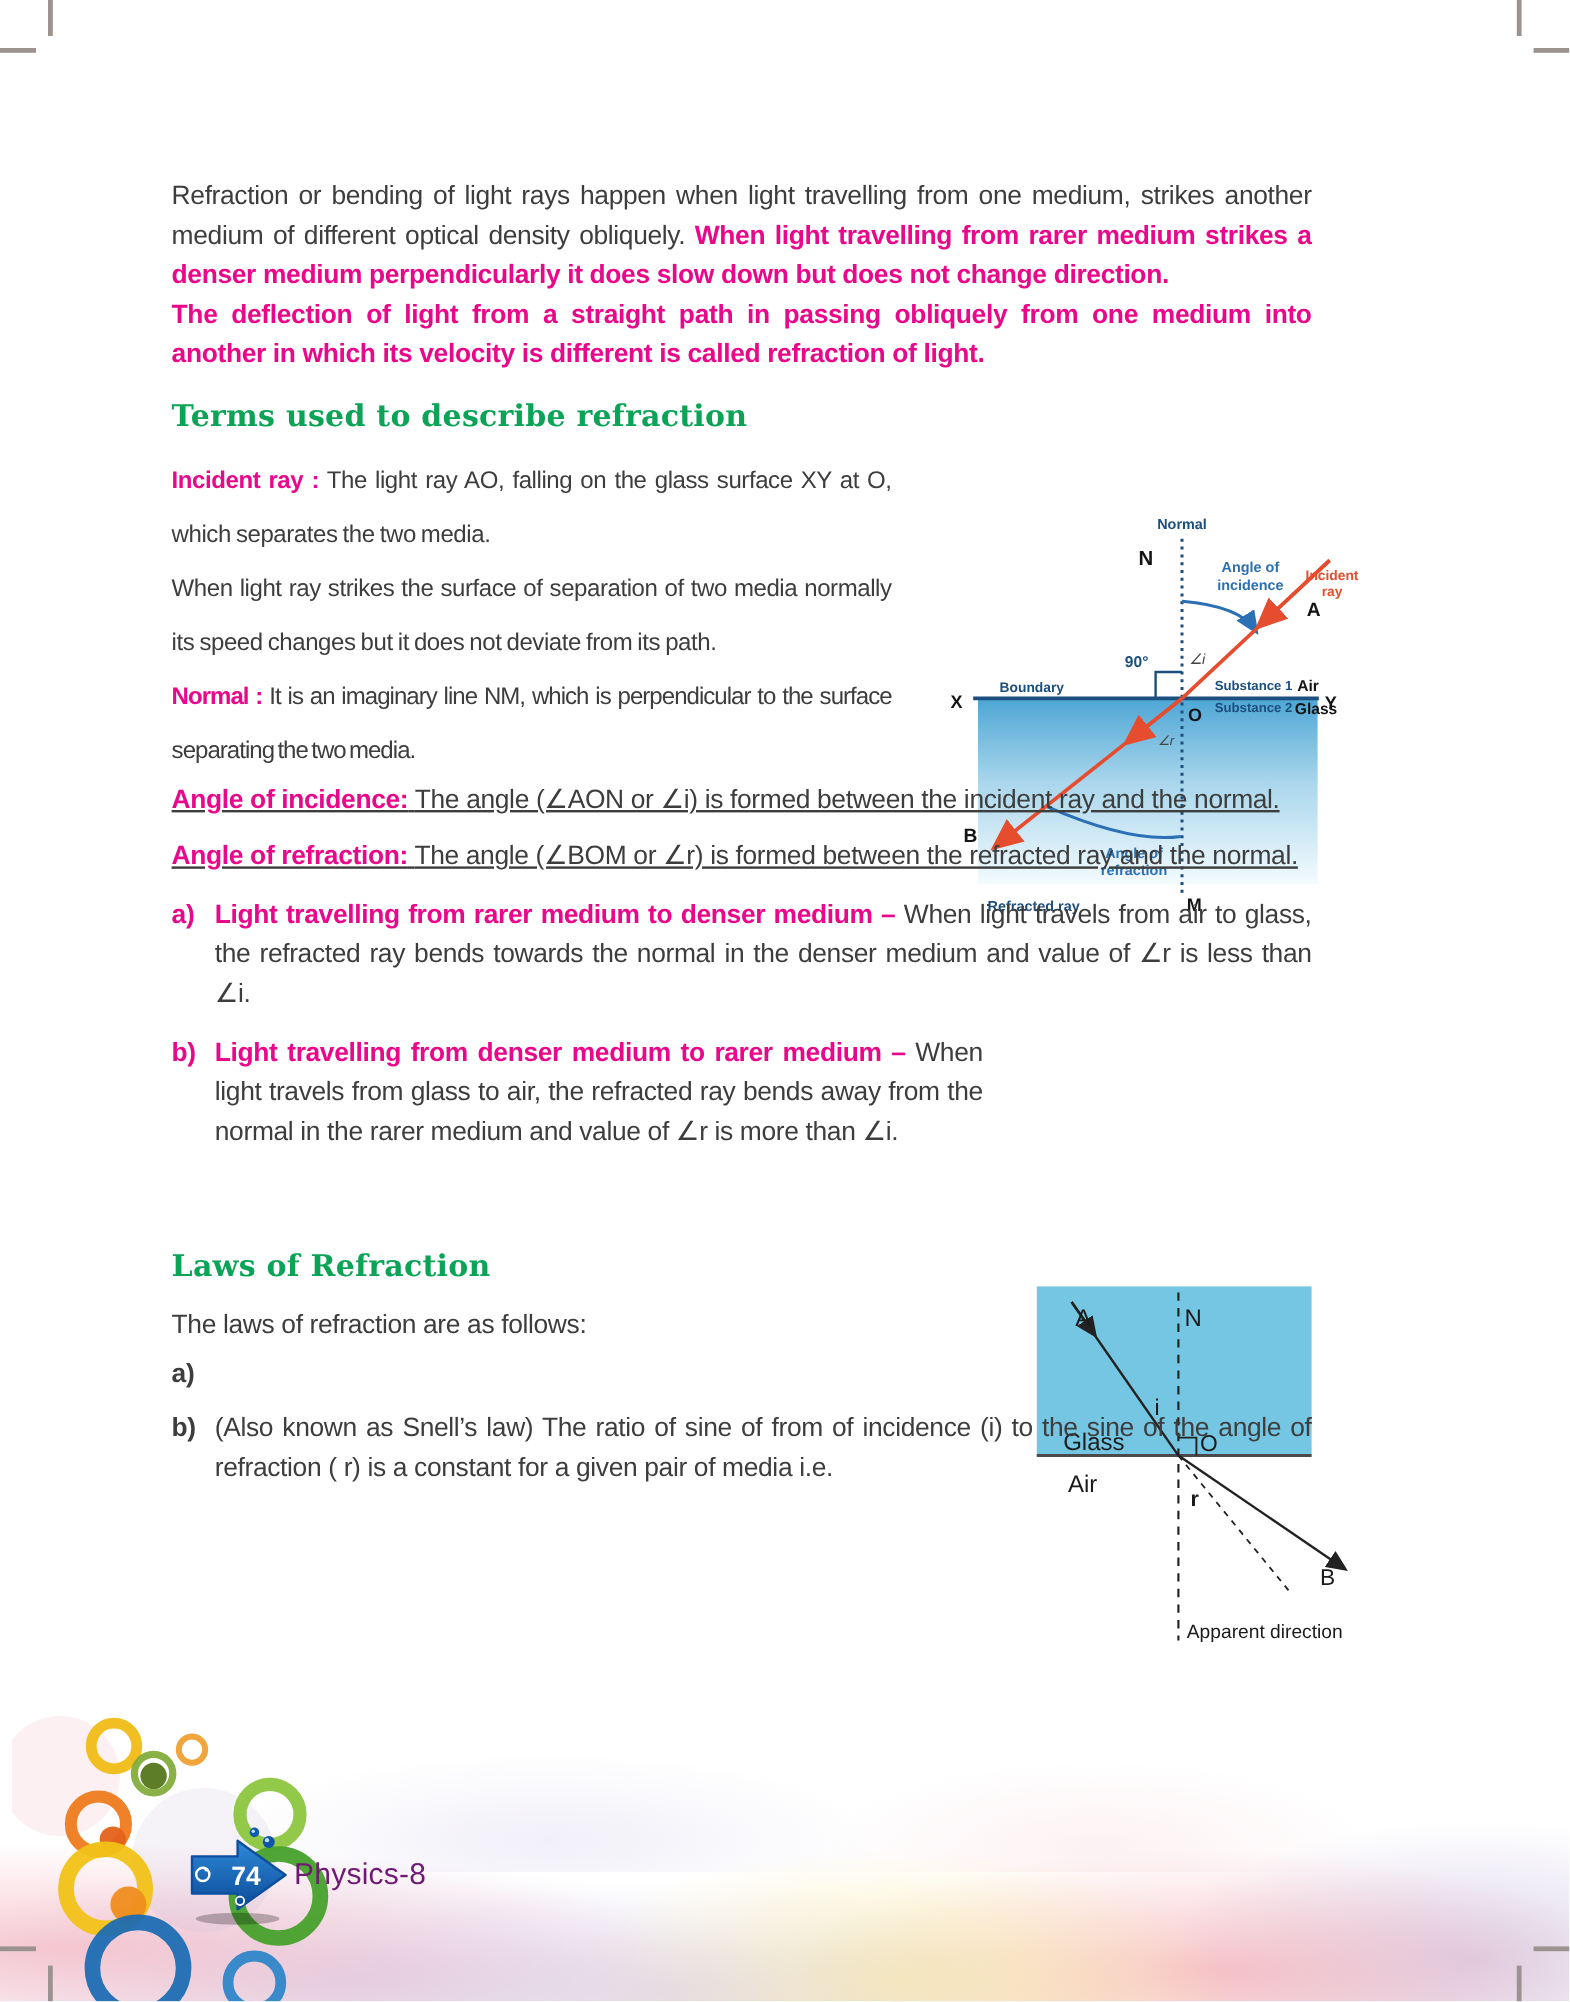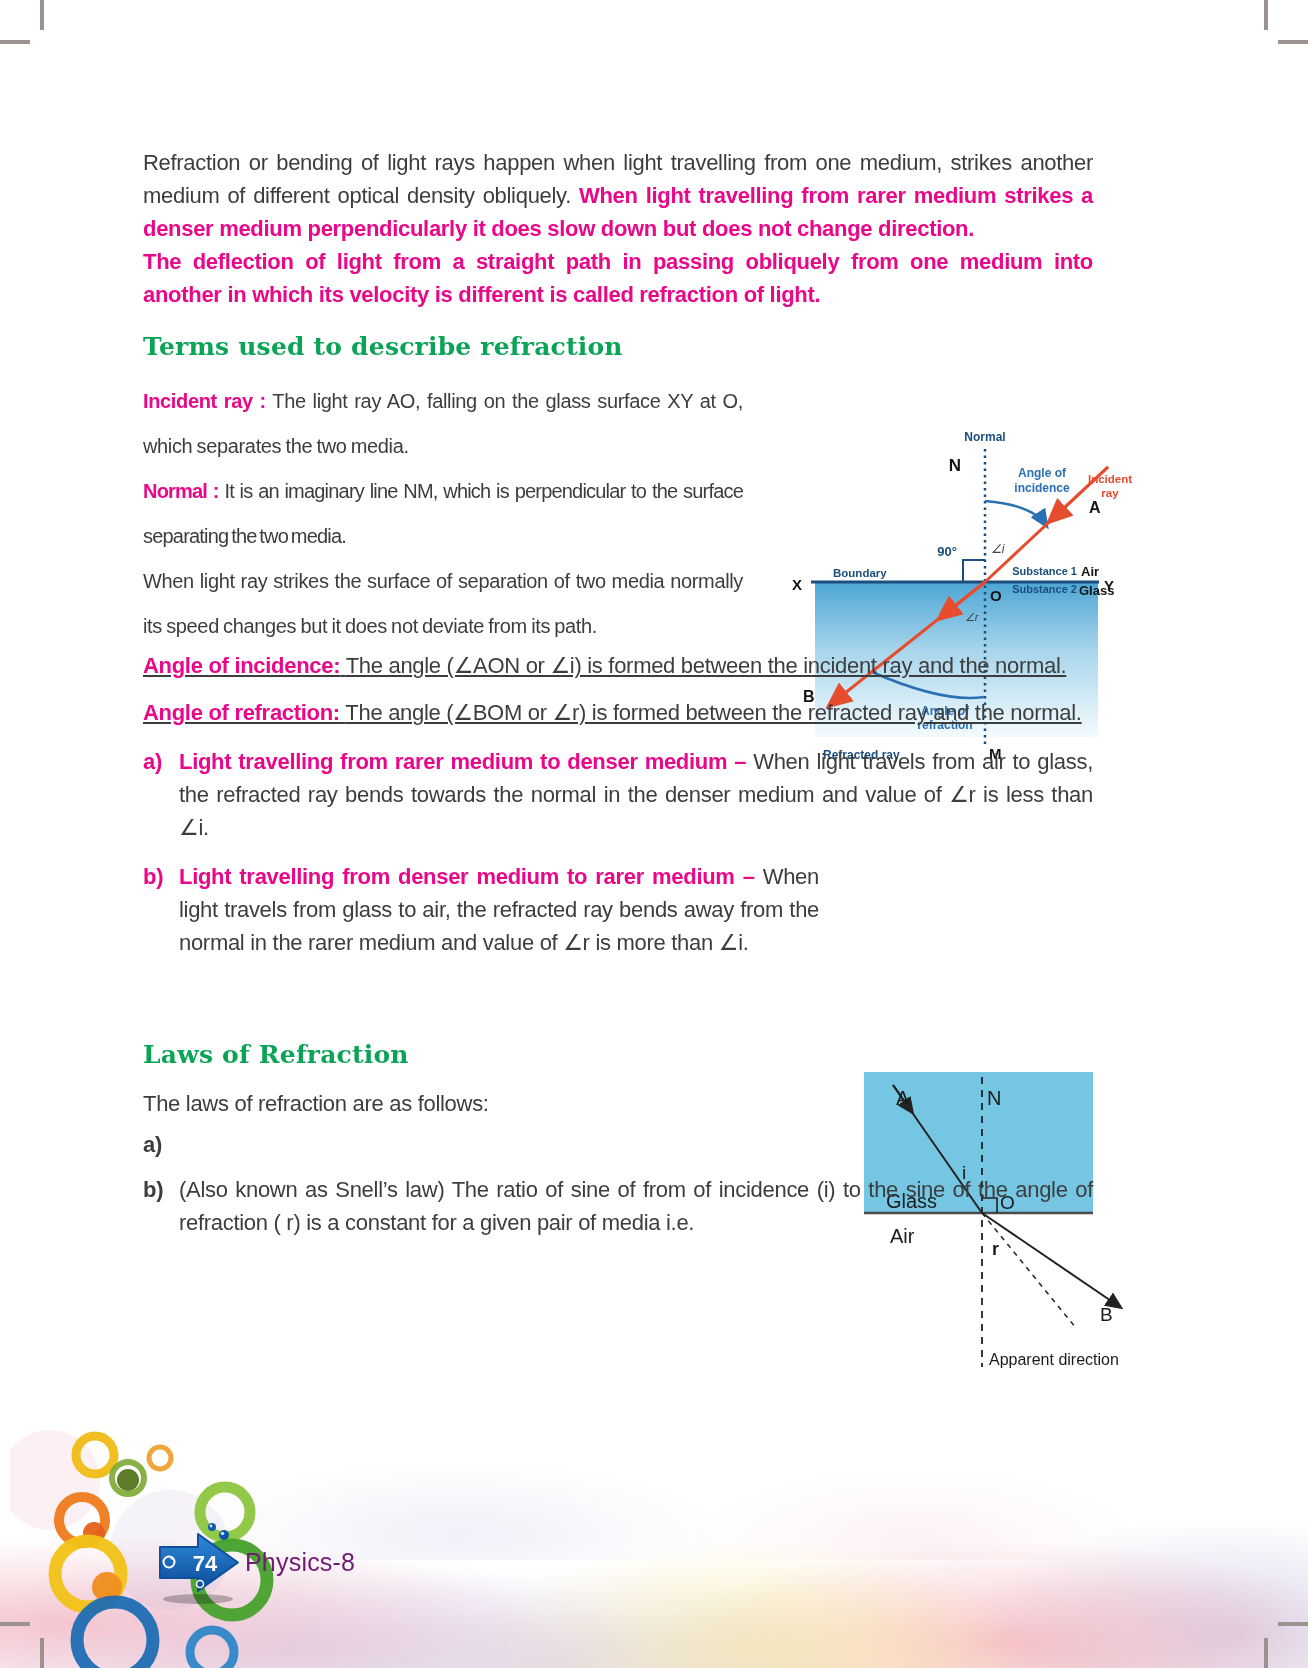--- a/index.html
+++ b/index.html
@@ -98,23 +98,23 @@
 
     <p class="justify"><span>Refraction or bending of light rays happen when light travelling from one medium, strikes another medium of different optical density obliquely.</span> <span class="mag">When light travelling from rarer medium strikes a denser medium perpendicularly it does slow down but does not change direction.</span></p>
 
     <p class="justify p2 mag">The deflection of light from a straight path in passing obliquely from one medium into another in which its velocity is different is called refraction of light.</p>
 
     <h2 class="green">Terms used to describe refraction</h2>
 
     <p class="def first justify"><b class="mag">Incident ray :</b> <span>The light ray AO, falling on the glass surface XY at O, which separates the two media.</span></p>
 
 
+    <p class="def justify">When light ray strikes the surface of separation of two media normally its speed changes but it does not deviate from its path.</p>
+
     <p class="def tight justify"><b class="mag">Normal :</b> <span>It is an imaginary line NM, which is perpendicular to the surface separating the two media.</span></p>
-
-    <p class="def justify">When light ray strikes the surface of separation of two media normally its speed changes but it does not deviate from its path.</p>
 
     <p class="angle-para justify"><b class="mag">Angle of incidence:</b> <span>The angle (∠AON or ∠i) is formed between the incident ray and the normal.</span></p>
 
     <p class="angle-para second justify"><b class="mag">Angle of refraction:</b> <span>The angle (∠BOM or ∠r) is formed between the refracted ray and the normal.</span></p>
 
     <div class="li">
       <span class="mk magmk">a)</span>
       <p class="body justify"><b class="mag">Light travelling from rarer medium to denser medium –</b> <span>When light travels from air to glass, the refracted ray bends towards the normal in the denser medium and value of ∠r is less than ∠i.</span></p>
     </div>
 

